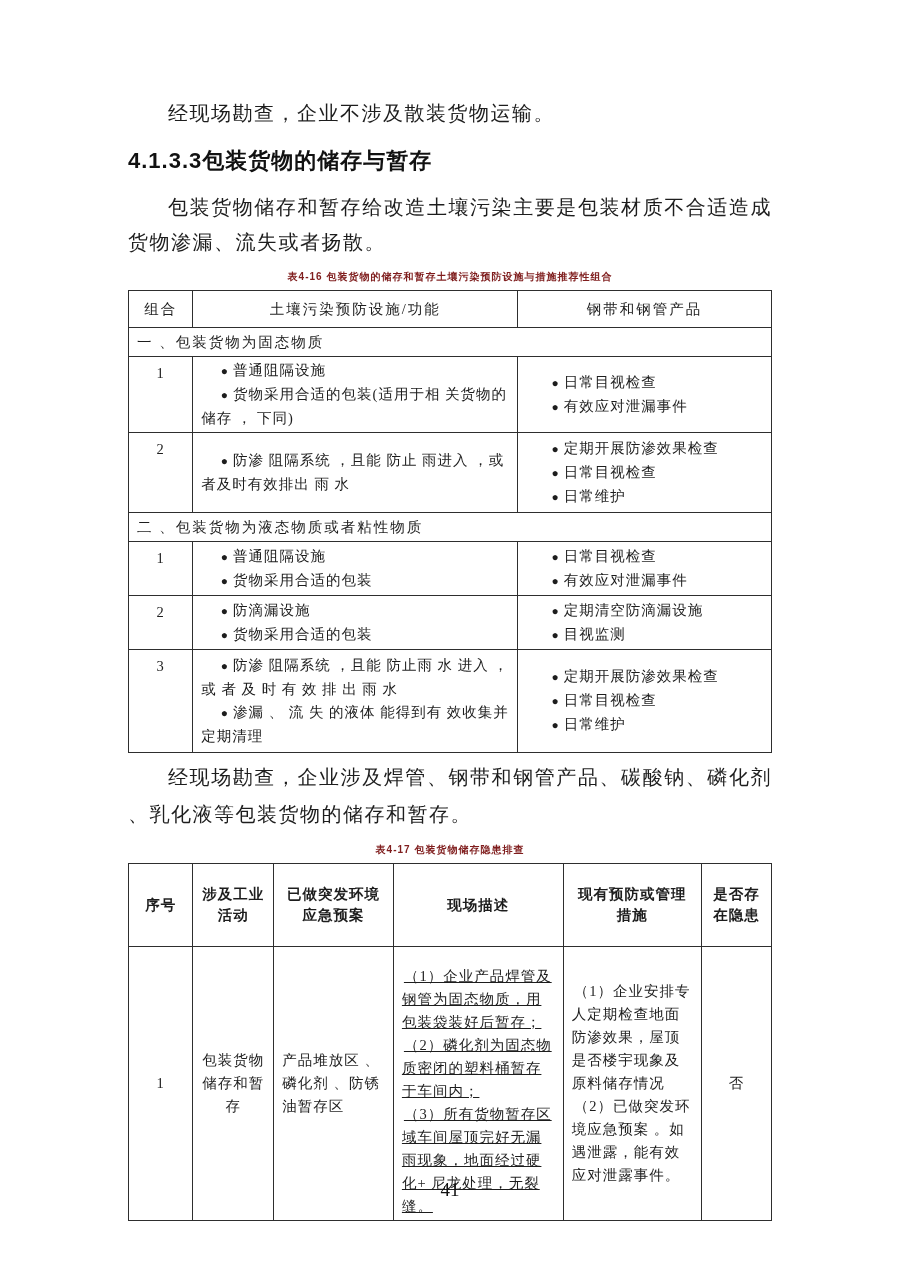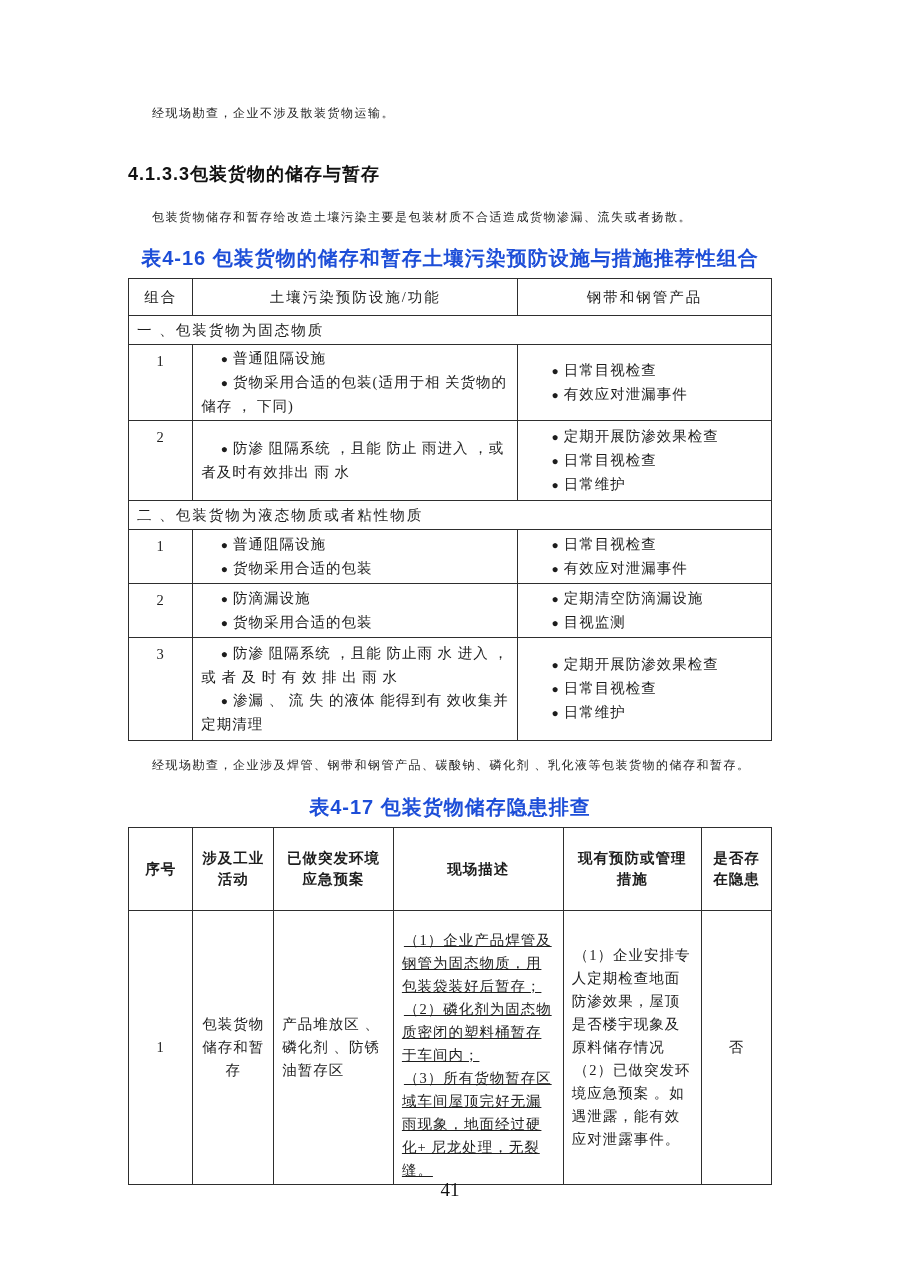--- a/index.html
+++ b/index.html
@@ -9,44 +9,44 @@
     background:#ffffff;
     color:#1d1d1d;
     font-family:"Liberation Serif","DejaVu Serif",serif;
     box-sizing:border-box;
     padding:100px 128px 0 128px;
     overflow:hidden;
   }
   
   .para {
     margin:0;
-    font-size:12px;
+    font-size:20px;
     line-height:26px;
     text-indent:2em;
     text-align:justify;
     letter-spacing:1.5px;
   }
   .para.wide { line-height:35px; margin-top:14px; }
   .para.wide2 { line-height:37px; margin-top:6px; }
   .sec-heading {
-    margin:36px 0 0 0;
+    margin:20px 0 0 0;
     font-family:"Liberation Sans","DejaVu Sans",sans-serif;
     font-weight:bold;
-    font-size:18px;
+    font-size:22px;
     letter-spacing:1px;
     color:#111;
   }
   .tbl-caption {
     margin:10px 0 6px 0;
     text-align:center;
     font-family:"Liberation Sans","DejaVu Sans",sans-serif;
     font-weight:bold;
-    font-size:20px;
-    letter-spacing:1px;
-    color:#1d4ed8;
+    font-size:10px;
+    letter-spacing:1px;
+    color:#7f1d1d;
   }
   
   table {
     width:100%;
     border-collapse:collapse;
     table-layout:fixed;
     font-size:14.5px;
     color:#1d1d1d;
   }
   td {

